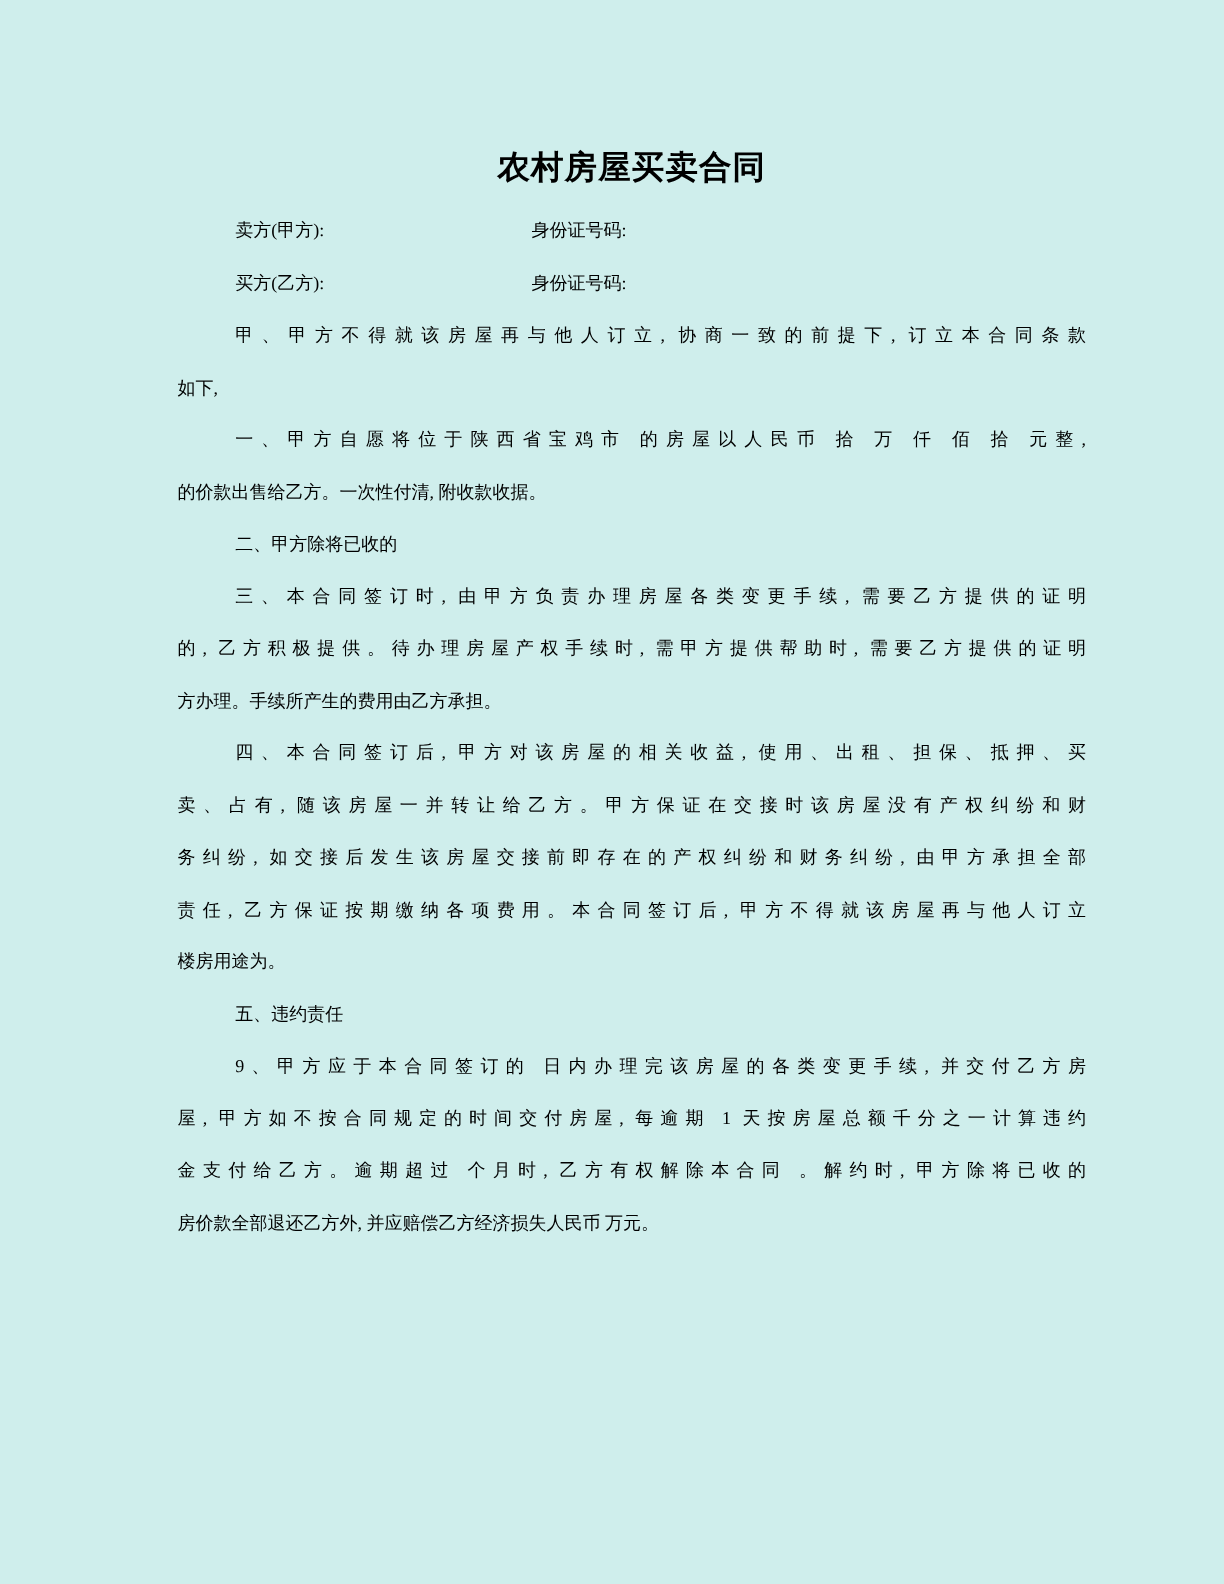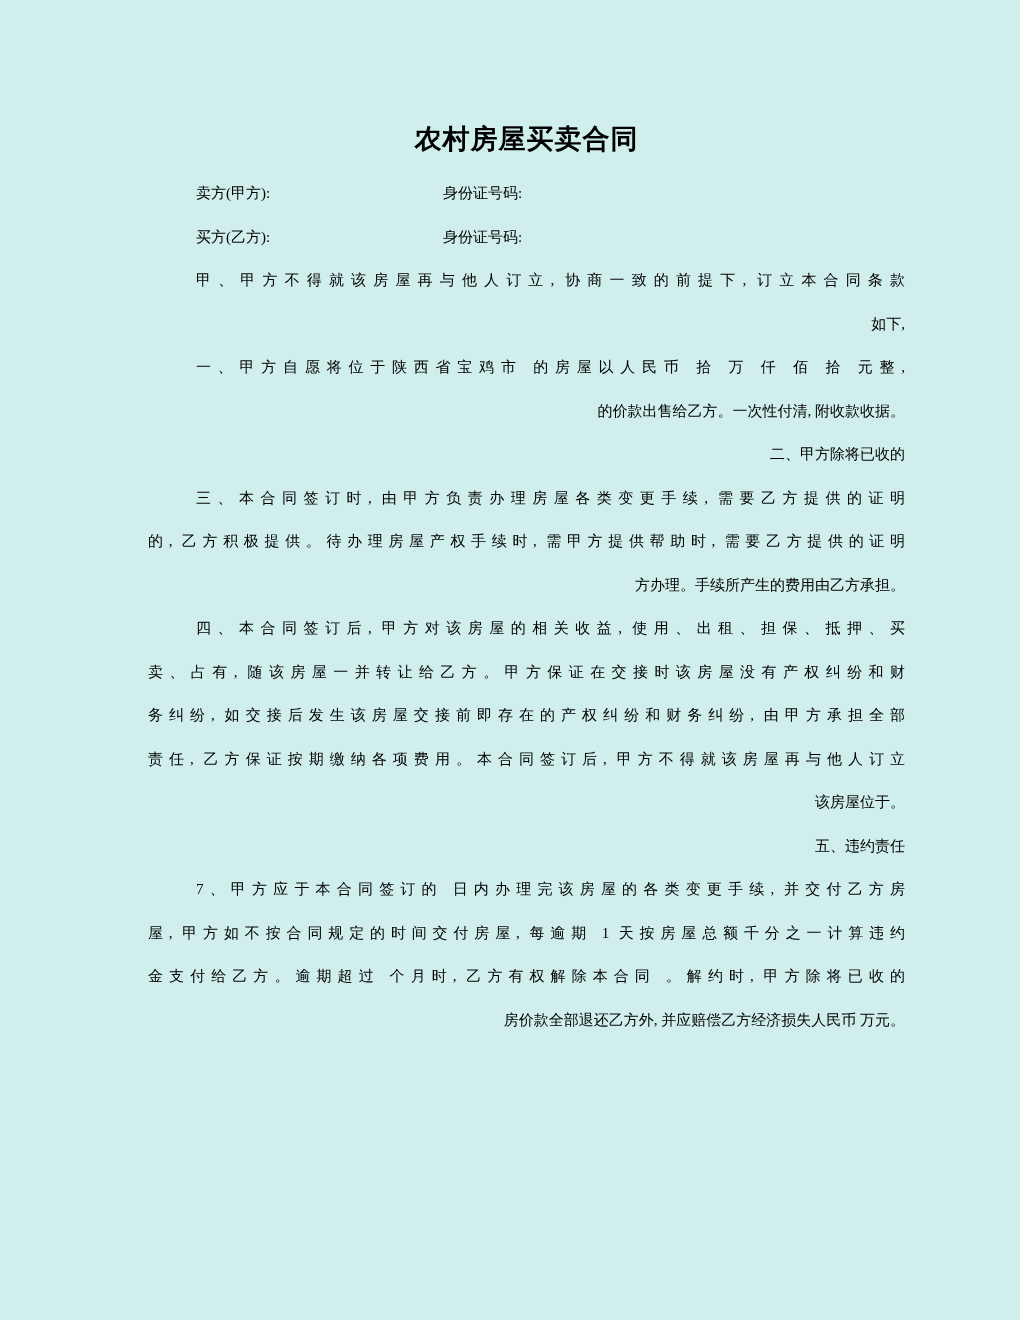--- a/index.html
+++ b/index.html
@@ -44,21 +44,21 @@
   }
   .row .party-label {
     display: inline-block;
     width: 247px;
     text-indent: 0;
   }
   .para {
     margin: 0;
   }
   .line {
-    text-align: right;
+    text-align: left;
   }
   .line.first {
     text-indent: 48px;
   }
   .line.jl {
     text-align: justify;
     text-align-last: justify;
   }
 </style>
 </head>
@@ -92,27 +92,27 @@
         <div class="para">
           <div class="line first jl">三、本合同签订时, 由甲方负责办理房屋各类变更手续, 需要乙方提供的证明</div>
           <div class="line jl">的, 乙方积极提供。待办理房屋产权手续时, 需甲方提供帮助时, 需要乙方提供的证明</div>
           <div class="line">方办理。手续所产生的费用由乙方承担。</div>
         </div>
         <div class="para">
           <div class="line first jl">四、本合同签订后, 甲方对该房屋的相关收益, 使用、出租、担保、抵押、买</div>
           <div class="line jl">卖、占有, 随该房屋一并转让给乙方。甲方保证在交接时该房屋没有产权纠纷和财</div>
           <div class="line jl">务纠纷, 如交接后发生该房屋交接前即存在的产权纠纷和财务纠纷, 由甲方承担全部</div>
           <div class="line jl">责任, 乙方保证按期缴纳各项费用。本合同签订后, 甲方不得就该房屋再与他人订立</div>
-          <div class="line">该房屋位于。</div>
+          <div class="line">楼房用途为。</div>
         </div>
         <div class="para">
           <div class="line first">五、违约责任</div>
         </div>
         <div class="para">
-          <div class="line first jl">7、甲方应于本合同签订的 日内办理完该房屋的各类变更手续, 并交付乙方房</div>
+          <div class="line first jl">9、甲方应于本合同签订的 日内办理完该房屋的各类变更手续, 并交付乙方房</div>
           <div class="line jl">屋, 甲方如不按合同规定的时间交付房屋, 每逾期 1 天按房屋总额千分之一计算违约</div>
           <div class="line jl">金支付给乙方。逾期超过 个月时, 乙方有权解除本合同 。解约时, 甲方除将已收的</div>
           <div class="line">房价款全部退还乙方外, 并应赔偿乙方经济损失人民币 万元。</div>
         </div>
       </div>
 
   </div>
 </div>
 
 </body></html>

